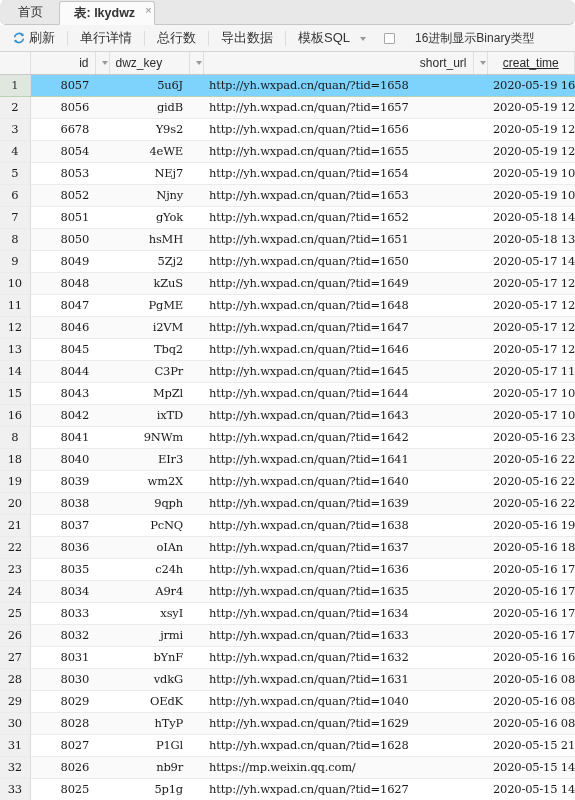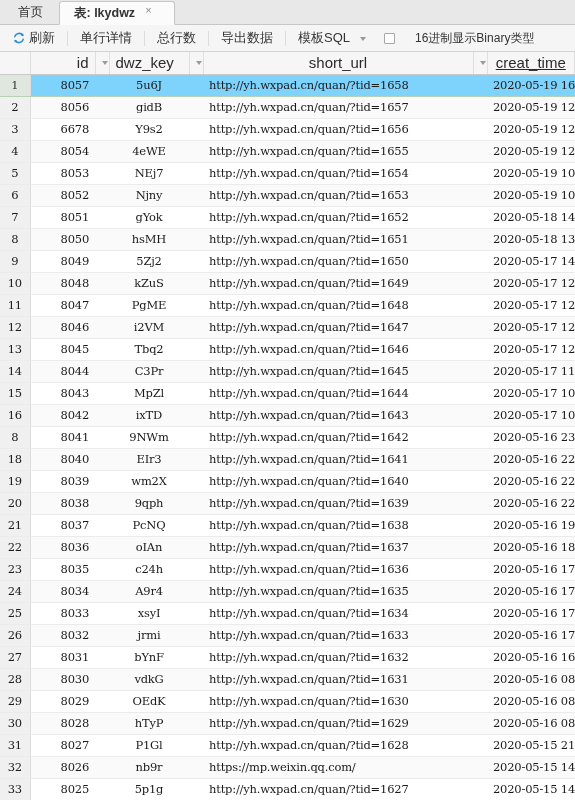--- a/index.html
+++ b/index.html
@@ -19,20 +19,21 @@
 
   
   .tabbar {
     height: 25px;
     background: #e8e8e8;
     border-bottom: 1px solid #c6c6c6;
     display: flex;
     align-items: flex-end;
     box-sizing: border-box;
     padding-left: 2px;
+    border-radius: 6px;
   }
   .tab {
     height: 24px;
     line-height: 24px;
     padding: 0 16px;
     font-size: 12.5px;
     color: #333;
     background: #e8e8e8;
     box-sizing: border-box;
     display: flex;
@@ -40,21 +41,21 @@
     white-space: nowrap;
     cursor: default;
   }
   .tab.active {
     background: #fbfbfb;
     border: 1px solid #c6c6c6;
     border-bottom: 1px solid #fbfbfb;
     border-radius: 3px 3px 0 0;
     font-weight: bold;
     margin-bottom: -1px;
-    padding: 0 22px 0 14px;
+    padding: 0 2px 0 14px;
   }
   .tab-close {
     margin-left: 10px;
     font-size: 11px;
     color: #8a8a8a;
     font-weight: normal;
     line-height: 1;
     position: relative;
     top: -3px;
   }
@@ -140,33 +141,33 @@
     width: 575px;
     table-layout: fixed;
     font-size: 12px;
   }
   table.datagrid th {
     background: #f6f6f6;
     border-right: 1px solid #dfdfdf;
     border-bottom: 1px solid #c9c9c9;
     height: 22px;
     font-weight: normal;
-    font-size: 15px;
+    font-size: 12px;
     color: #2b2b2b;
     padding: 0 6px;
     box-sizing: border-box;
     font-family: "Liberation Sans", "DejaVu Sans", sans-serif;
     white-space: nowrap;
     overflow: hidden;
   }
   th.th-rownum { width: 30px; background: #efefef; border-right: 1px solid #d6d6d6; }
   th.th-id { width: 65px; text-align: right; padding-right: 4px; }
   th.th-filter { width: 14px; padding: 0; border-right: 1px solid #dfdfdf; }
   th.th-key { width: 80px; text-align: left; padding-left: 6px; }
-  th.th-url { width: 270px; text-align: center; padding-left: 6px; border-right: none; }
+  th.th-url { width: 270px; text-align: right; padding-left: 6px; border-right: none; }
   th.th-time { text-align: center; padding-left: 6px; border-right: none; text-decoration: underline; }
 
   .hdr-caret {
     width: 0; height: 0;
     border-left: 3.5px solid transparent;
     border-right: 3.5px solid transparent;
     border-top: 4px solid #9a9a9a;
     margin: 0 auto;
   }
 
@@ -186,21 +187,21 @@
     background: #f0f0f0;
     border-right: 1px solid #dcdcdc;
     border-bottom: 1px solid #e0e0e0;
     text-align: center;
     color: #555;
     font-family: "Liberation Sans", "DejaVu Sans", sans-serif;
     font-size: 11.5px;
     padding: 0;
   }
   td.c-id { text-align: right; padding-right: 8px; }
-  td.c-key { text-align: center; padding-left: 10px; }
+  td.c-key { text-align: right; padding-left: 10px; }
   td.c-url { text-align: left; padding-left: 10px; margin-left: 36px; }
   td.c-time { text-align: right; padding-right: 12px; }
 
   tr.row-even td { background: #ffffff; }
   tr.row-odd  td { background: #fafafa; }
   tr.row-even td.c-rownum, tr.row-odd td.c-rownum { background: #f0f0f0; }
   tr.selected td { background: #7dd3fc; border-bottom: 1px solid #b6d2b1; }
   tr.selected td.c-rownum { background: #dfe7de; color: #333; }
 </style>
 </head>
@@ -551,21 +552,21 @@
           <td class="c-url">http://yh.wxpad.cn/quan/?tid=1631</td>
           <td class=""></td>
           <td class="c-time">2020-05-16 08:34:09</td>
         </tr>
         <tr class="row-even">
           <td class="c-rownum">29</td>
           <td class="c-id">8029</td>
           <td class=""></td>
           <td class="c-key">OEdK</td>
           <td class=""></td>
-          <td class="c-url">http://yh.wxpad.cn/quan/?tid=1630</td>
+          <td class="c-url">http://yh.wxpad.cn/quan/?tid=1040</td>
           <td class=""></td>
           <td class="c-time">2020-05-16 08:31:12</td>
         </tr>
         <tr class="row-odd">
           <td class="c-rownum">30</td>
           <td class="c-id">8028</td>
           <td class=""></td>
           <td class="c-key">hTyP</td>
           <td class=""></td>
           <td class="c-url">http://yh.wxpad.cn/quan/?tid=1629</td>

